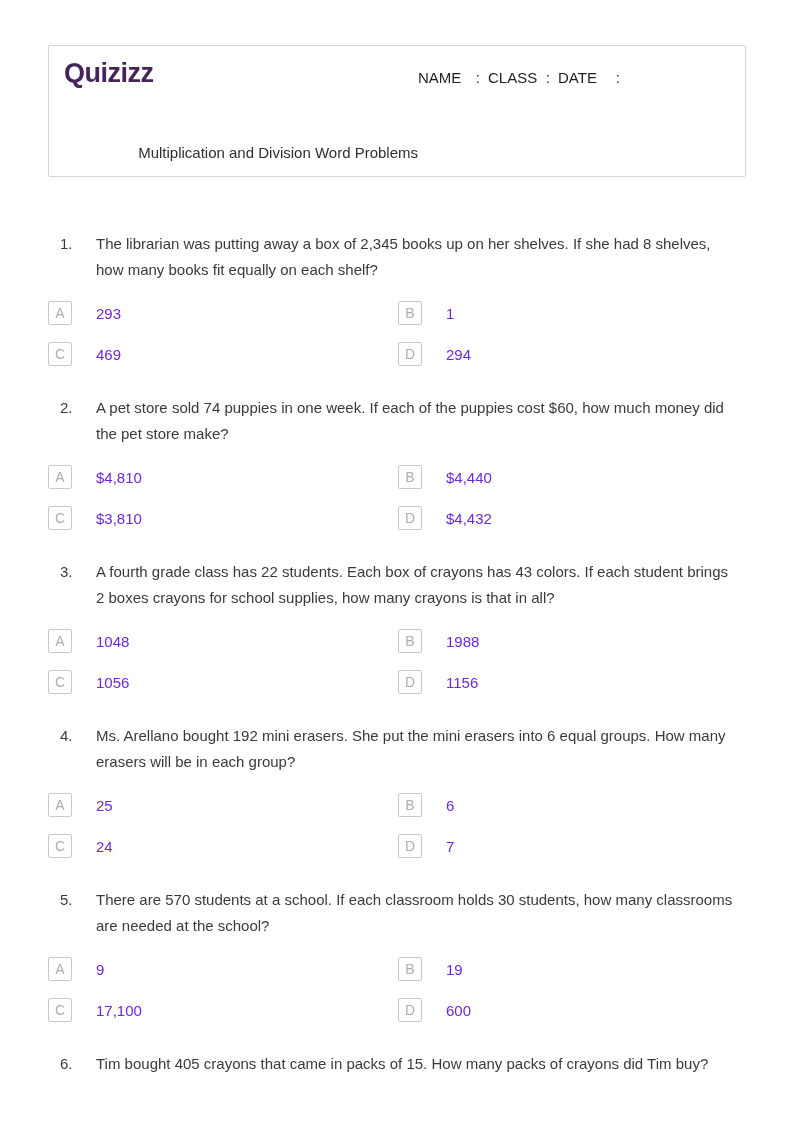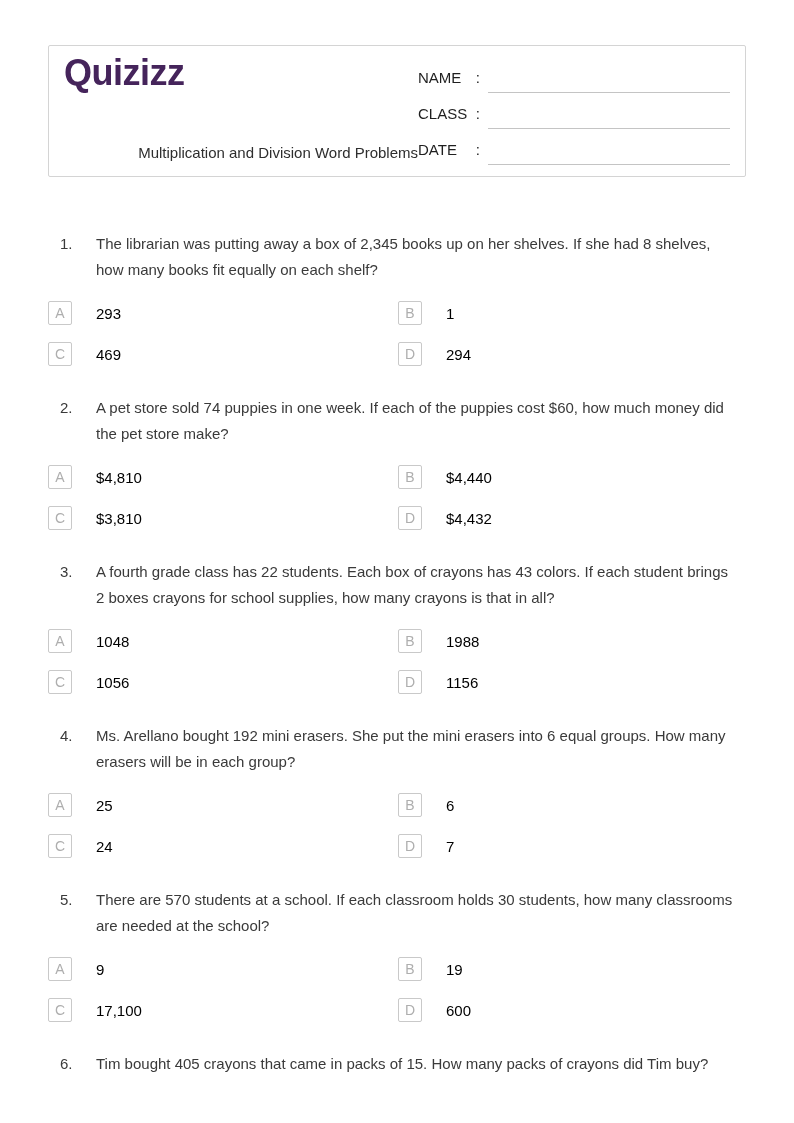--- a/index.html
+++ b/index.html
@@ -21,21 +21,21 @@
     border-radius: 2px;
     display: flex;
   }
   .header-left {
     flex: 1;
     display: flex;
     flex-direction: column;
     padding: 12px 0 13px 15px;
   }
   .logo {
-    font-size: 36px;
+    font-size: 27px;
     font-weight: 700;
     letter-spacing: -0.5px;
     color: #45245b;
     line-height: 30px;
   }
   .header-titles { margin-top: auto; text-align: right; }
   .title {
     font-size: 15px;
     color: #2e2e2e;
     line-height: 20px;
@@ -44,21 +44,21 @@
     font-size: 14px;
     color: #9a9a9a;
     line-height: 20px;
     margin-top: 1px;
   }
   .header-right {
     width: 312px;
     margin-right: 15px;
     padding-top: 24px;
     display: flex;
-    flex-direction: column;
+    flex-direction: row;
   }
   .field-row {
     display: flex;
     align-items: flex-start;
     margin-bottom: 13px;
   }
   .field-label {
     width: 62px;
     display: inline-flex;
     justify-content: space-between;
@@ -113,21 +113,21 @@
     border: 1px solid #c9c9c9;
     border-radius: 2px;
     color: #aeaeae;
     font-size: 14px;
     line-height: 22px;
     text-align: center;
   }
   .answer-text {
     margin-left: 24px;
     font-size: 15px;
-    color: #000000;
+    color: #6d28d9;
   }
 </style>
 </head>
 <body>
 
 <div class="page">
 
   <header class="header-box">
     <div class="header-left">
       <div class="logo" style="color: rgb(69, 36, 91);">Quizizz</div>

